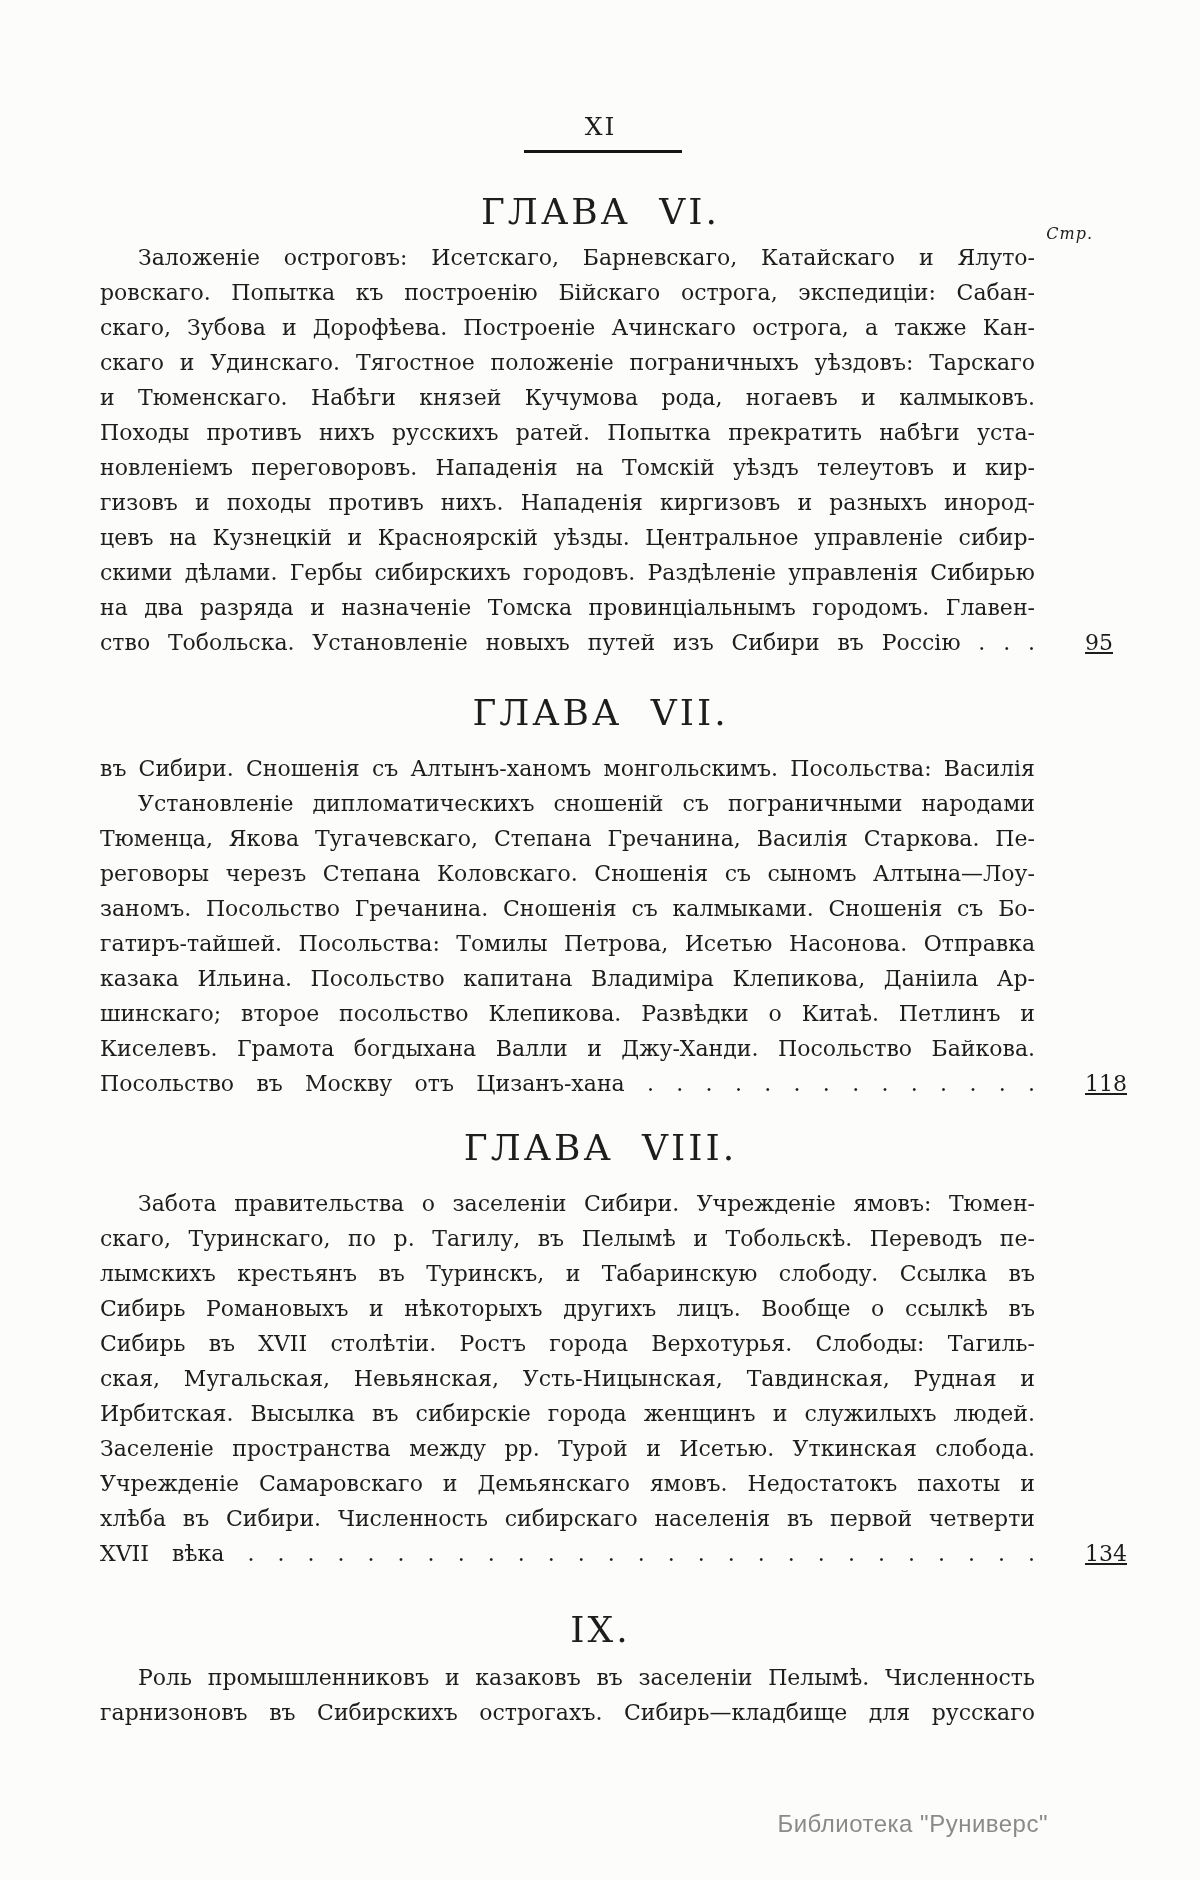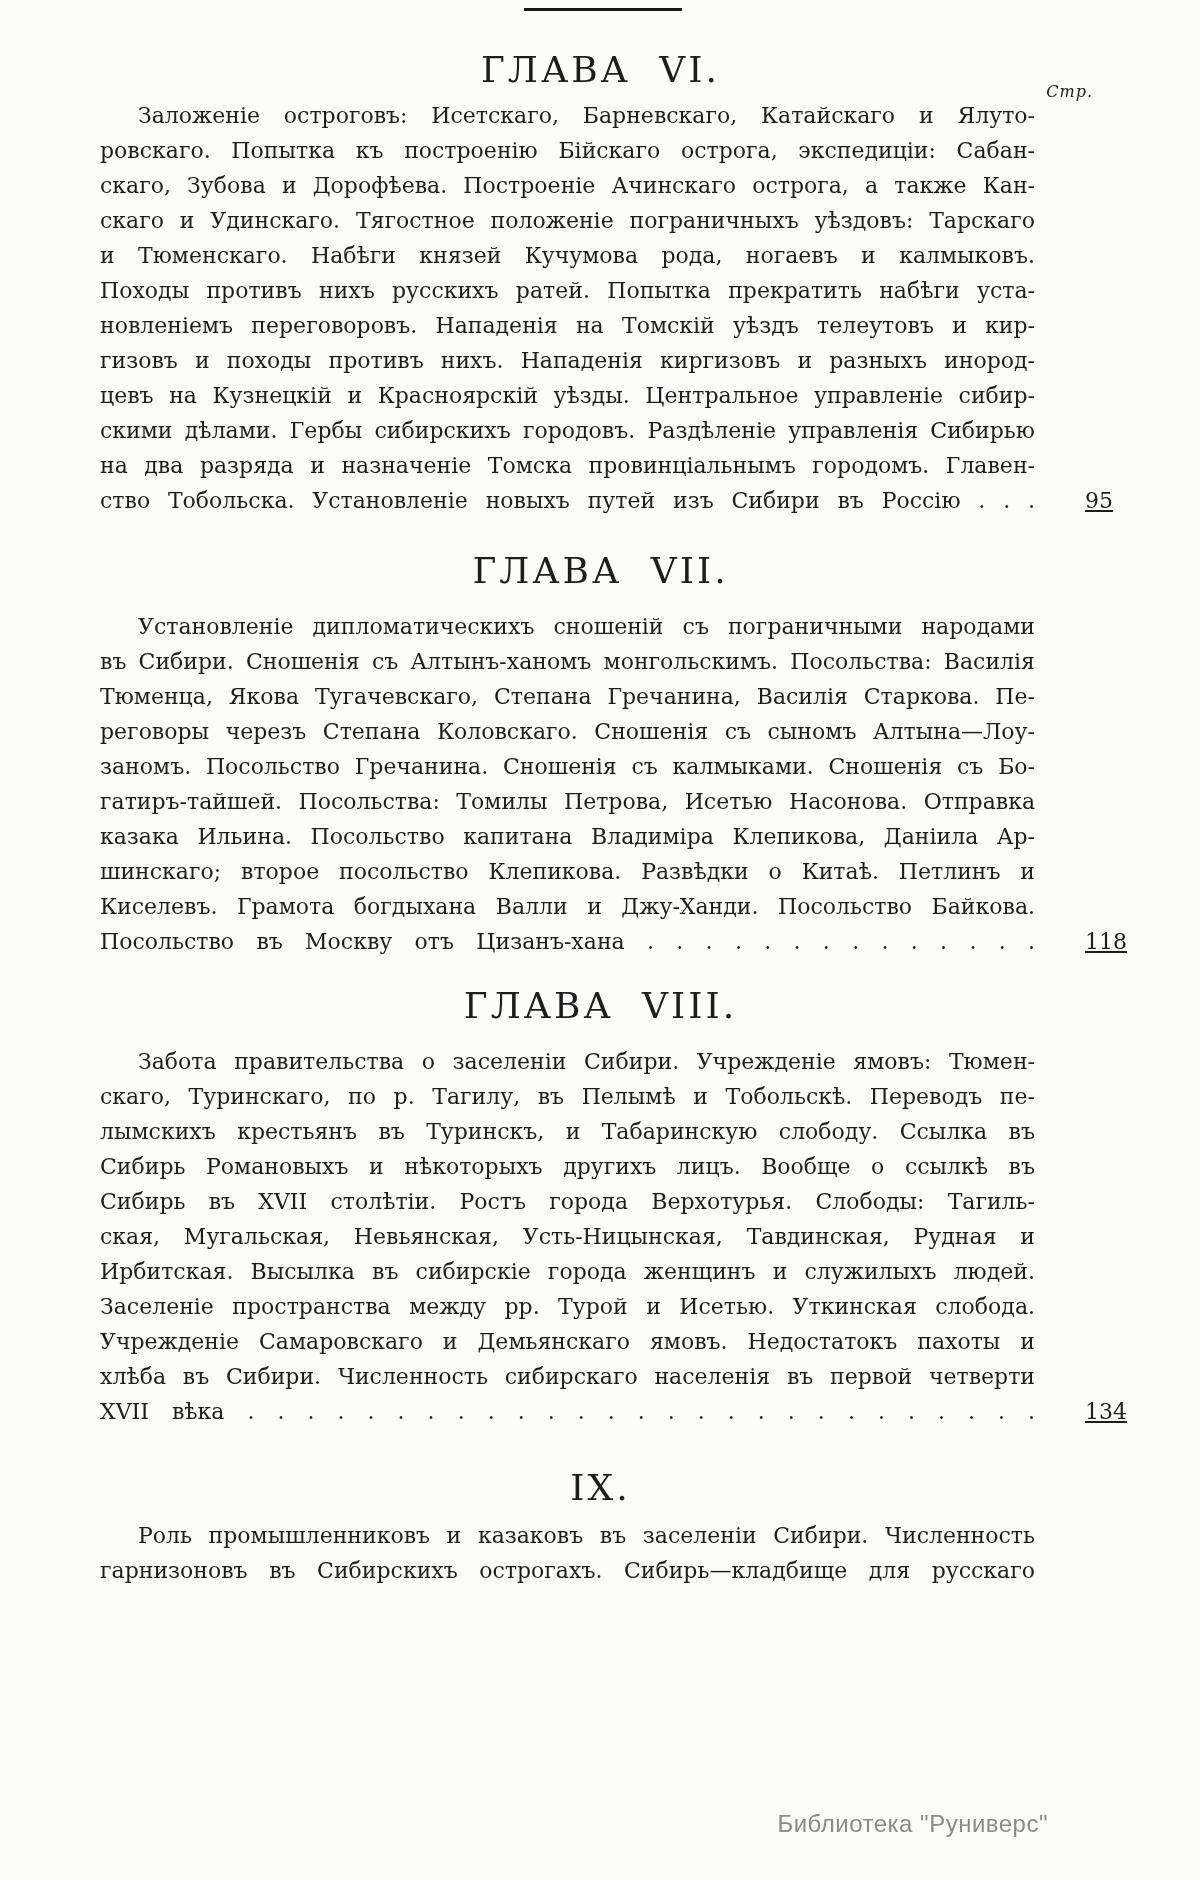--- a/index.html
+++ b/index.html
@@ -91,20 +91,21 @@
     color: #8a8a8a;
     letter-spacing: 0.5px;
   }
 </style>
 </head>
 <body>
 
 <div class="page">
   <div class="content">
 
+    <div class="folio">XI</div>
     <div class="rule"></div>
 
     <div class="section-head">
       <span class="head-text">ГЛАВА VI.</span>
       <span class="str-label">Стр.</span>
     </div>
     <div class="para">
       <div class="line first">Заложеніе остроговъ: Исетскаго, Барневскаго, Катайскаго и Ялуто-</div>
       <div class="line">ровскаго. Попытка къ построенію Бійскаго острога, экспедиціи: Сабан-</div>
       <div class="line">скаго, Зубова и Дорофѣева. Построеніе Ачинскаго острога, а также Кан-</div>
@@ -119,22 +120,22 @@
       <div class="line">
         <span>ство Тобольска. Установленіе новыхъ путей изъ Сибири въ Россію . . .</span>
         <span class="pagenum">95</span>
       </div>
     </div>
 
     <div class="section-head head-vii">
       <span class="head-text">ГЛАВА VII.</span>
     </div>
     <div class="para para-vii">
+      <div class="line">въ Сибири. Сношенія съ Алтынъ-ханомъ монгольскимъ. Посольства: Василія</div>
       <div class="line first">Установленіе дипломатическихъ сношеній съ пограничными народами</div>
-      <div class="line">въ Сибири. Сношенія съ Алтынъ-ханомъ монгольскимъ. Посольства: Василія</div>
       <div class="line">Тюменца, Якова Тугачевскаго, Степана Гречанина, Василія Старкова. Пе-</div>
       <div class="line">реговоры черезъ Степана Коловскаго. Сношенія съ сыномъ Алтына—Лоу-</div>
       <div class="line">заномъ. Посольство Гречанина. Сношенія съ калмыками. Сношенія съ Бо-</div>
       <div class="line">гатиръ-тайшей. Посольства: Томилы Петрова, Исетью Насонова. Отправка</div>
       <div class="line">казака Ильина. Посольство капитана Владиміра Клепикова, Даніила Ар-</div>
       <div class="line">шинскаго; второе посольство Клепикова. Развѣдки о Китаѣ. Петлинъ и</div>
       <div class="line">Киселевъ. Грамота богдыхана Валли и Джу-Ханди. Посольство Байкова.</div>
       <div class="line">
         <span>Посольство въ Москву отъ Цизанъ-хана . . . . . . . . . . . . . .</span>
         <span class="pagenum">118</span>
@@ -158,20 +159,20 @@
       <div class="line">
         <span>XVII вѣка . . . . . . . . . . . . . . . . . . . . . . . . . . .</span>
         <span class="pagenum">134</span>
       </div>
     </div>
 
     <div class="section-head head-ix">
       <span class="head-text">IX.</span>
     </div>
     <div class="para para-ix">
-      <div class="line first">Роль промышленниковъ и казаковъ въ заселеніи Сибири. Численность</div>
+      <div class="line first">Роль промышленниковъ и казаковъ въ заселеніи Пелымѣ. Численность</div>
       <div class="line">гарнизоновъ въ Сибирскихъ острогахъ. Сибирь—кладбище для русскаго</div>
     </div>
 
   </div>
 
   <div class="watermark">Библиотека "Руниверс"</div>
 </div>
 
 </body></html>

